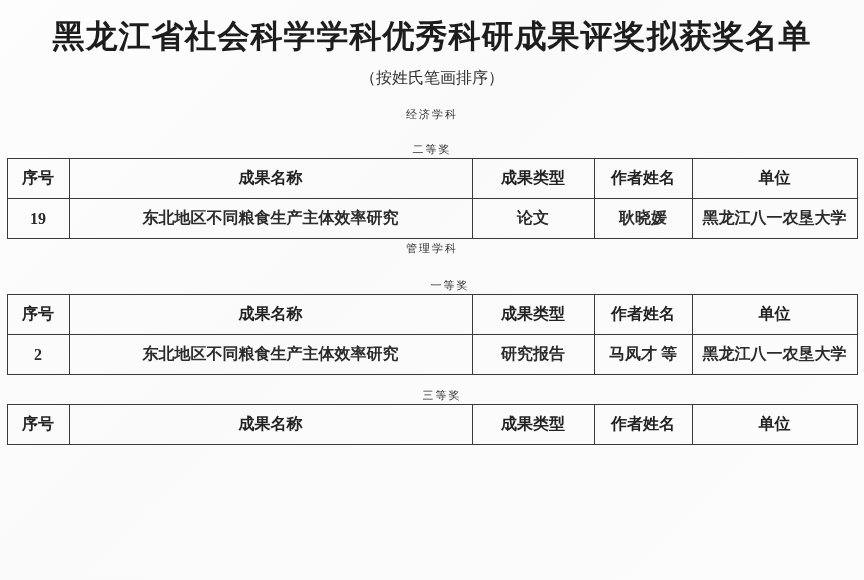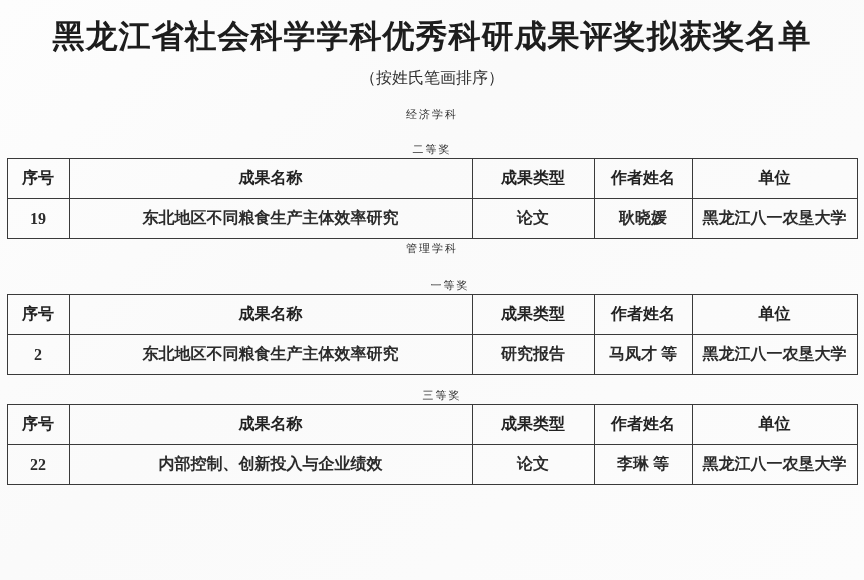--- a/index.html
+++ b/index.html
@@ -165,23 +165,16 @@
     <thead>
       <tr>
         <th>序号</th>
         <th>成果名称</th>
         <th>成果类型</th>
         <th>作者姓名</th>
         <th>单位</th>
       </tr>
     </thead>
     <tbody>
-      <tr>
-        <td>22</td>
-        <td>内部控制、创新投入与企业绩效</td>
-        <td>论文</td>
-        <td>李琳  等</td>
-        <td>黑龙江八一农垦大学</td>
-      </tr>
     </tbody>
   </table>
 
 </div>
 
 </body></html>

